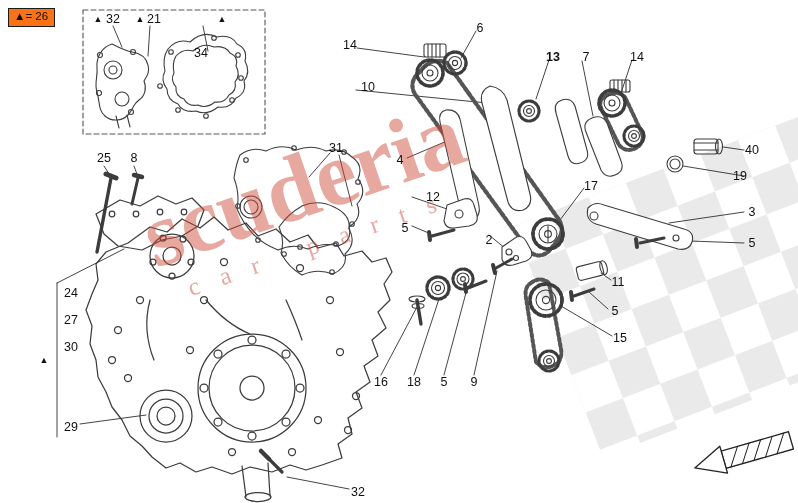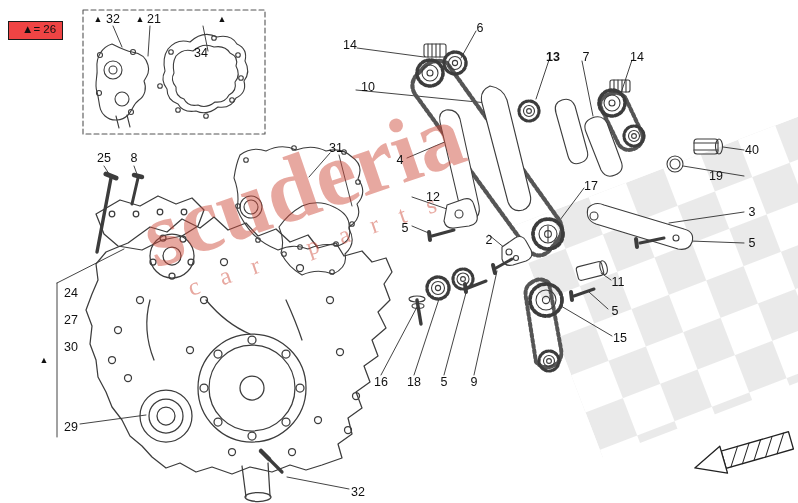--- a/index.html
+++ b/index.html
@@ -15,22 +15,22 @@
   
   .watermark{position:absolute;left:38px;top:142px;width:540px;transform:rotate(-19deg);
              text-align:center;color:#cf4a3a;opacity:.48;z-index:2;pointer-events:none;}
   .wm1{font-family:"Liberation Serif",serif;font-size:92px;font-weight:bold;line-height:.92;}
   .wm2{font-family:"Liberation Serif",serif;font-size:25px;letter-spacing:22px;margin-top:4px;}
   
   .callout{position:absolute;transform:translate(-50%,-50%);font-size:12.5px;color:#101010;
            z-index:3;white-space:nowrap;line-height:1;}
   .callout.marker{font-size:9px;}
   
-  .legend{position:absolute;left:8px;top:21px;border:1.4px solid #1a1a1a;padding:2px 6px 3px 13px;
-          font-size:11.5px;color:#101010;background:#ef4444;z-index:4;line-height:1;}
+  .legend{position:absolute;left:8px;top:8px;border:1.4px solid #1a1a1a;padding:2px 6px 3px 5px;
+          font-size:11.5px;color:#101010;background:#f97316;z-index:4;line-height:1;}
 </style>
 </head>
 <body>
 
 <div class="stage">
 
   <div class="flag"></div>
 
   <svg class="art" width="798" height="503" viewBox="0 0 798 503">
     <g fill="none" stroke="#3c3c3c" stroke-width="1.1" stroke-linejoin="round" stroke-linecap="round">
@@ -306,21 +306,21 @@
       <div class="callout" style="left: 553px; top: 57px; font-weight: bold;">13</div>
       <div class="callout" style="left: 586px; top: 57px;">7</div>
       <div class="callout" style="left: 637px; top: 57px;">14</div>
       <div class="callout" style="left: 368px; top: 87px;">10</div>
       <div class="callout" style="left: 400px; top: 160px;">4</div>
       <div class="callout" style="left: 405px; top: 197px; margin-left: 28px;">12</div>
       <div class="callout" style="left: 405px; top: 228px;">5</div>
       <div class="callout" style="left: 489px; top: 240px;">2</div>
       <div class="callout" style="left: 591px; top: 186px;">17</div>
       <div class="callout" style="left: 752px; top: 150px;">40</div>
-      <div class="callout" style="left: 716px; top: 176px;">19</div>
+      <div class="callout" style="left: 740px; top: 176px;">19</div>
       <div class="callout" style="left: 752px; top: 212px;">3</div>
       <div class="callout" style="left: 752px; top: 243px;">5</div>
       <div class="callout" style="left: 618px; top: 282px;">11</div>
       <div class="callout" style="left: 615px; top: 311px;">5</div>
       <div class="callout" style="left: 620px; top: 338px;">15</div>
       <div class="callout" style="left: 381px; top: 382px;">16</div>
       <div class="callout" style="left: 414px; top: 382px;">18</div>
       <div class="callout" style="left: 444px; top: 382px;">5</div>
       <div class="callout" style="left: 474px; top: 382px;">9</div>
       <div class="callout" style="left: 104px; top: 158px;">25</div>

